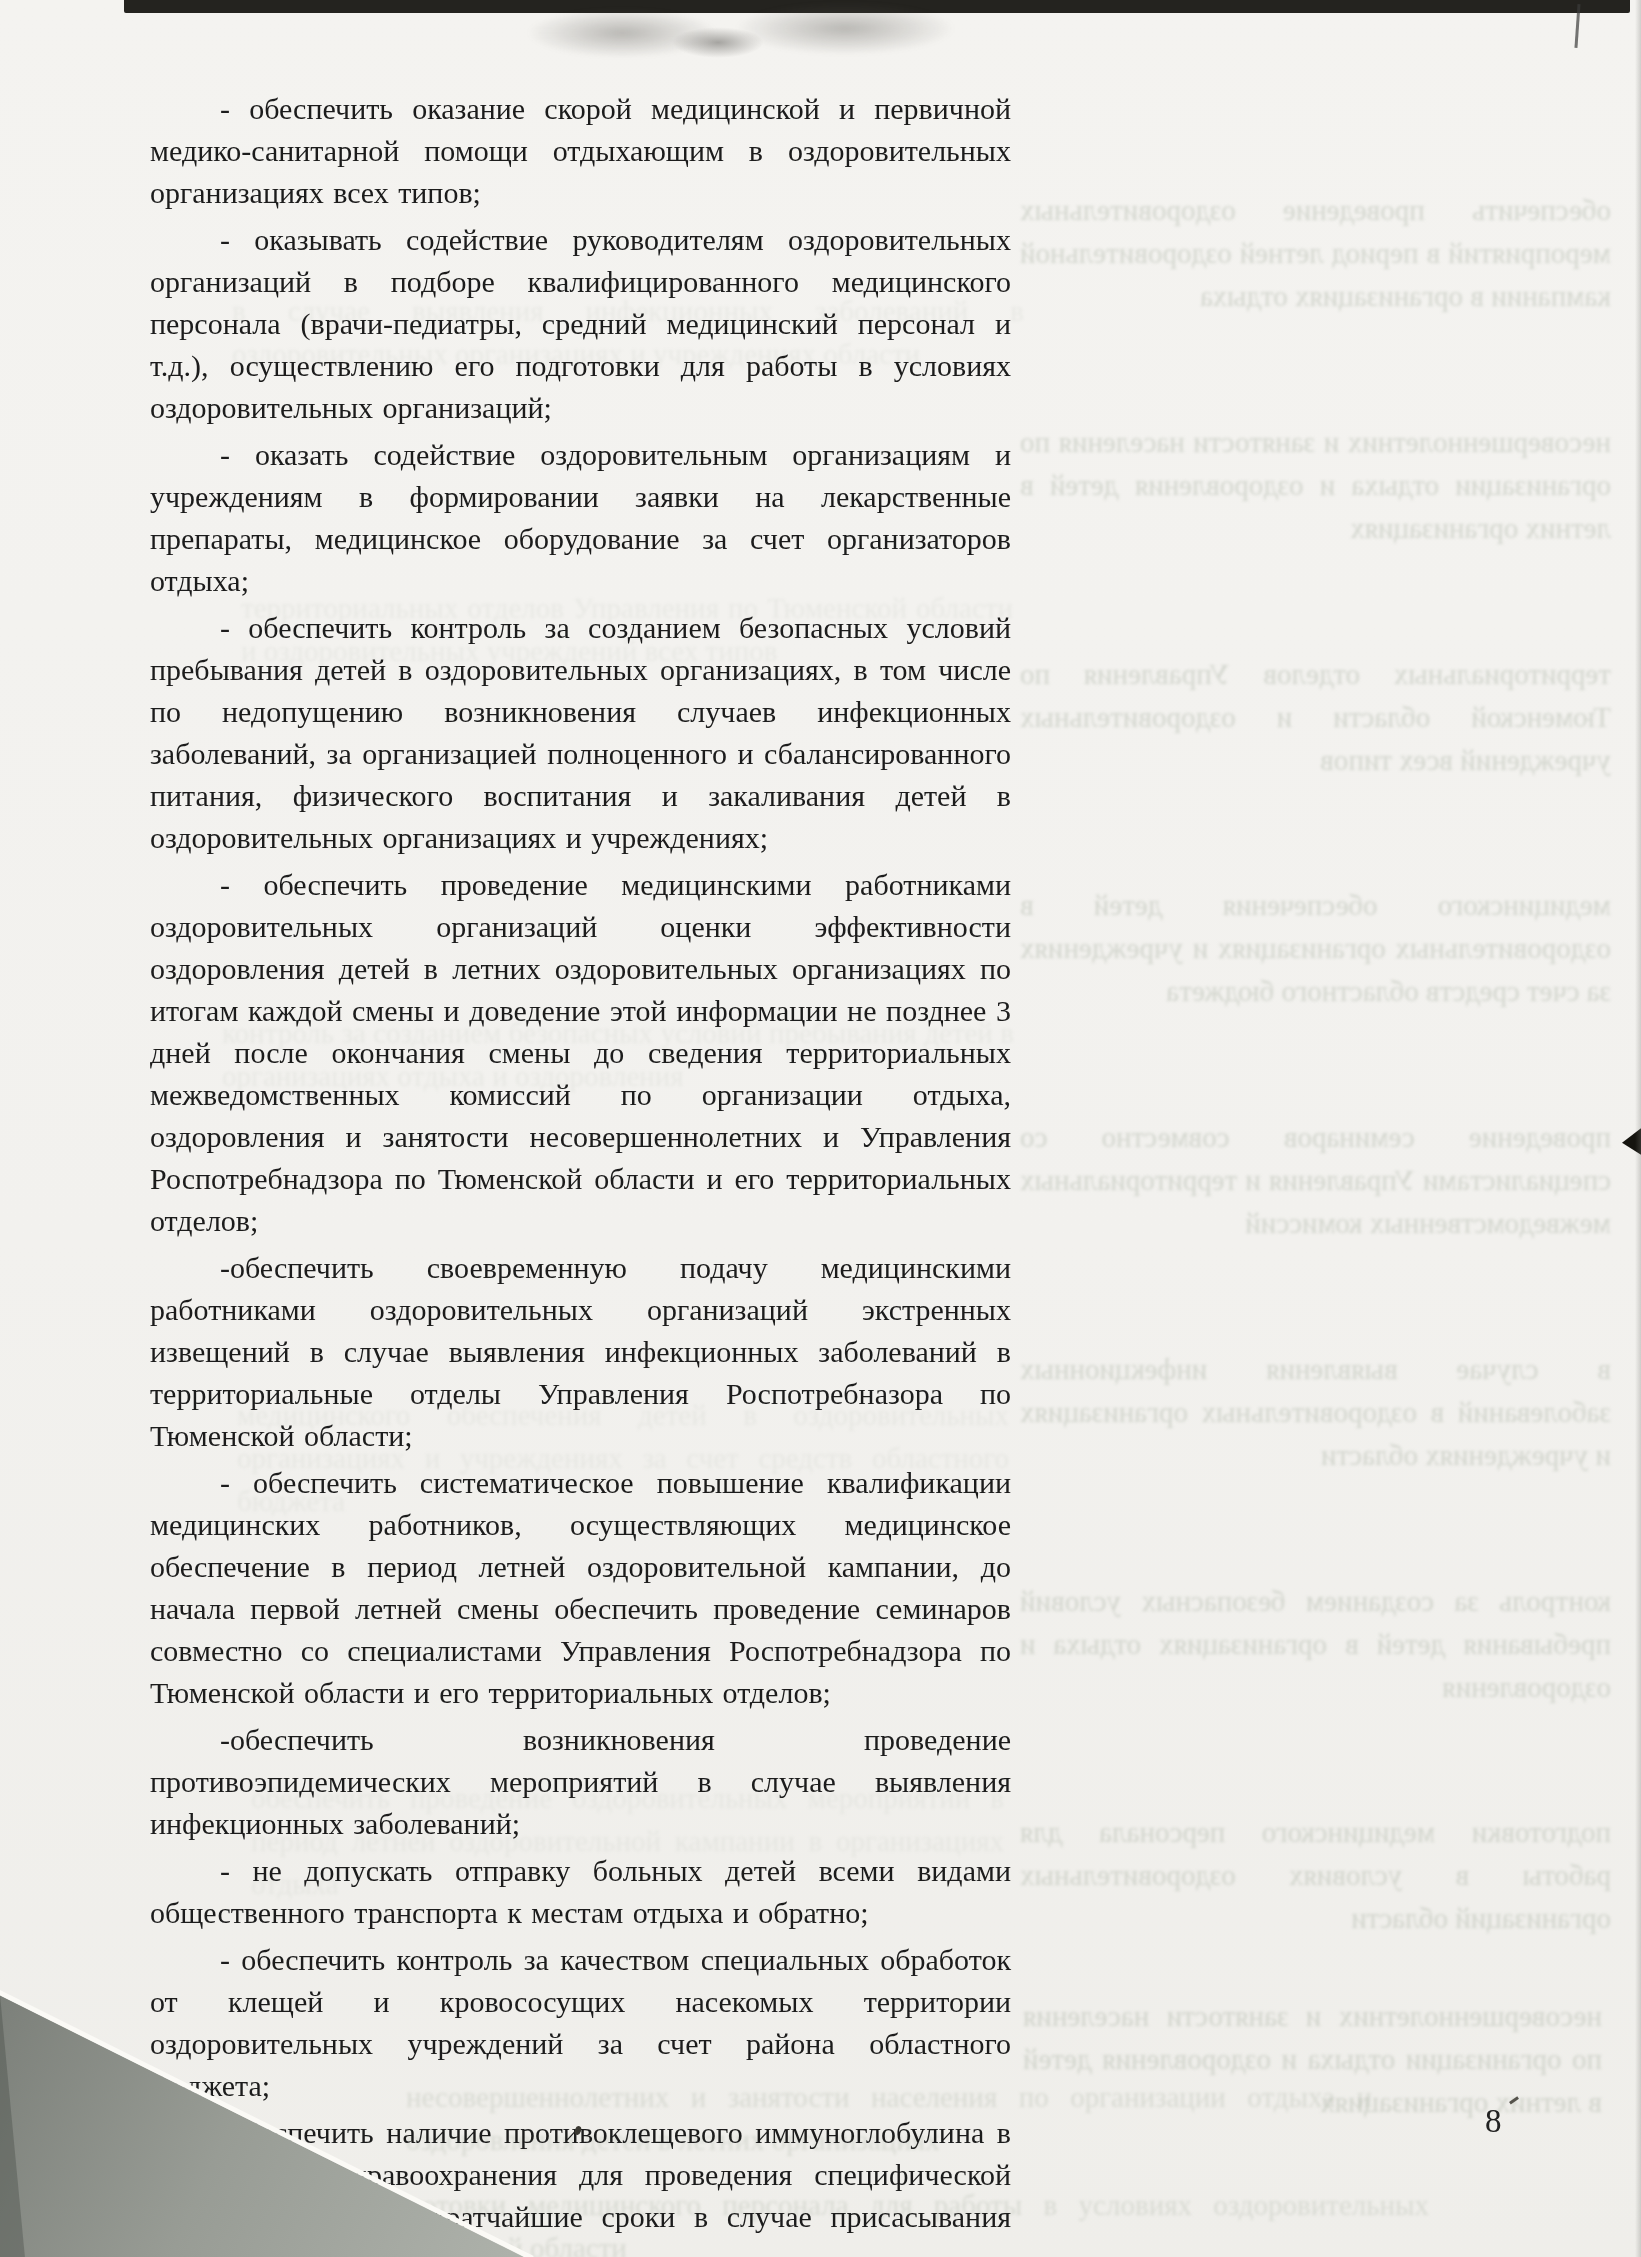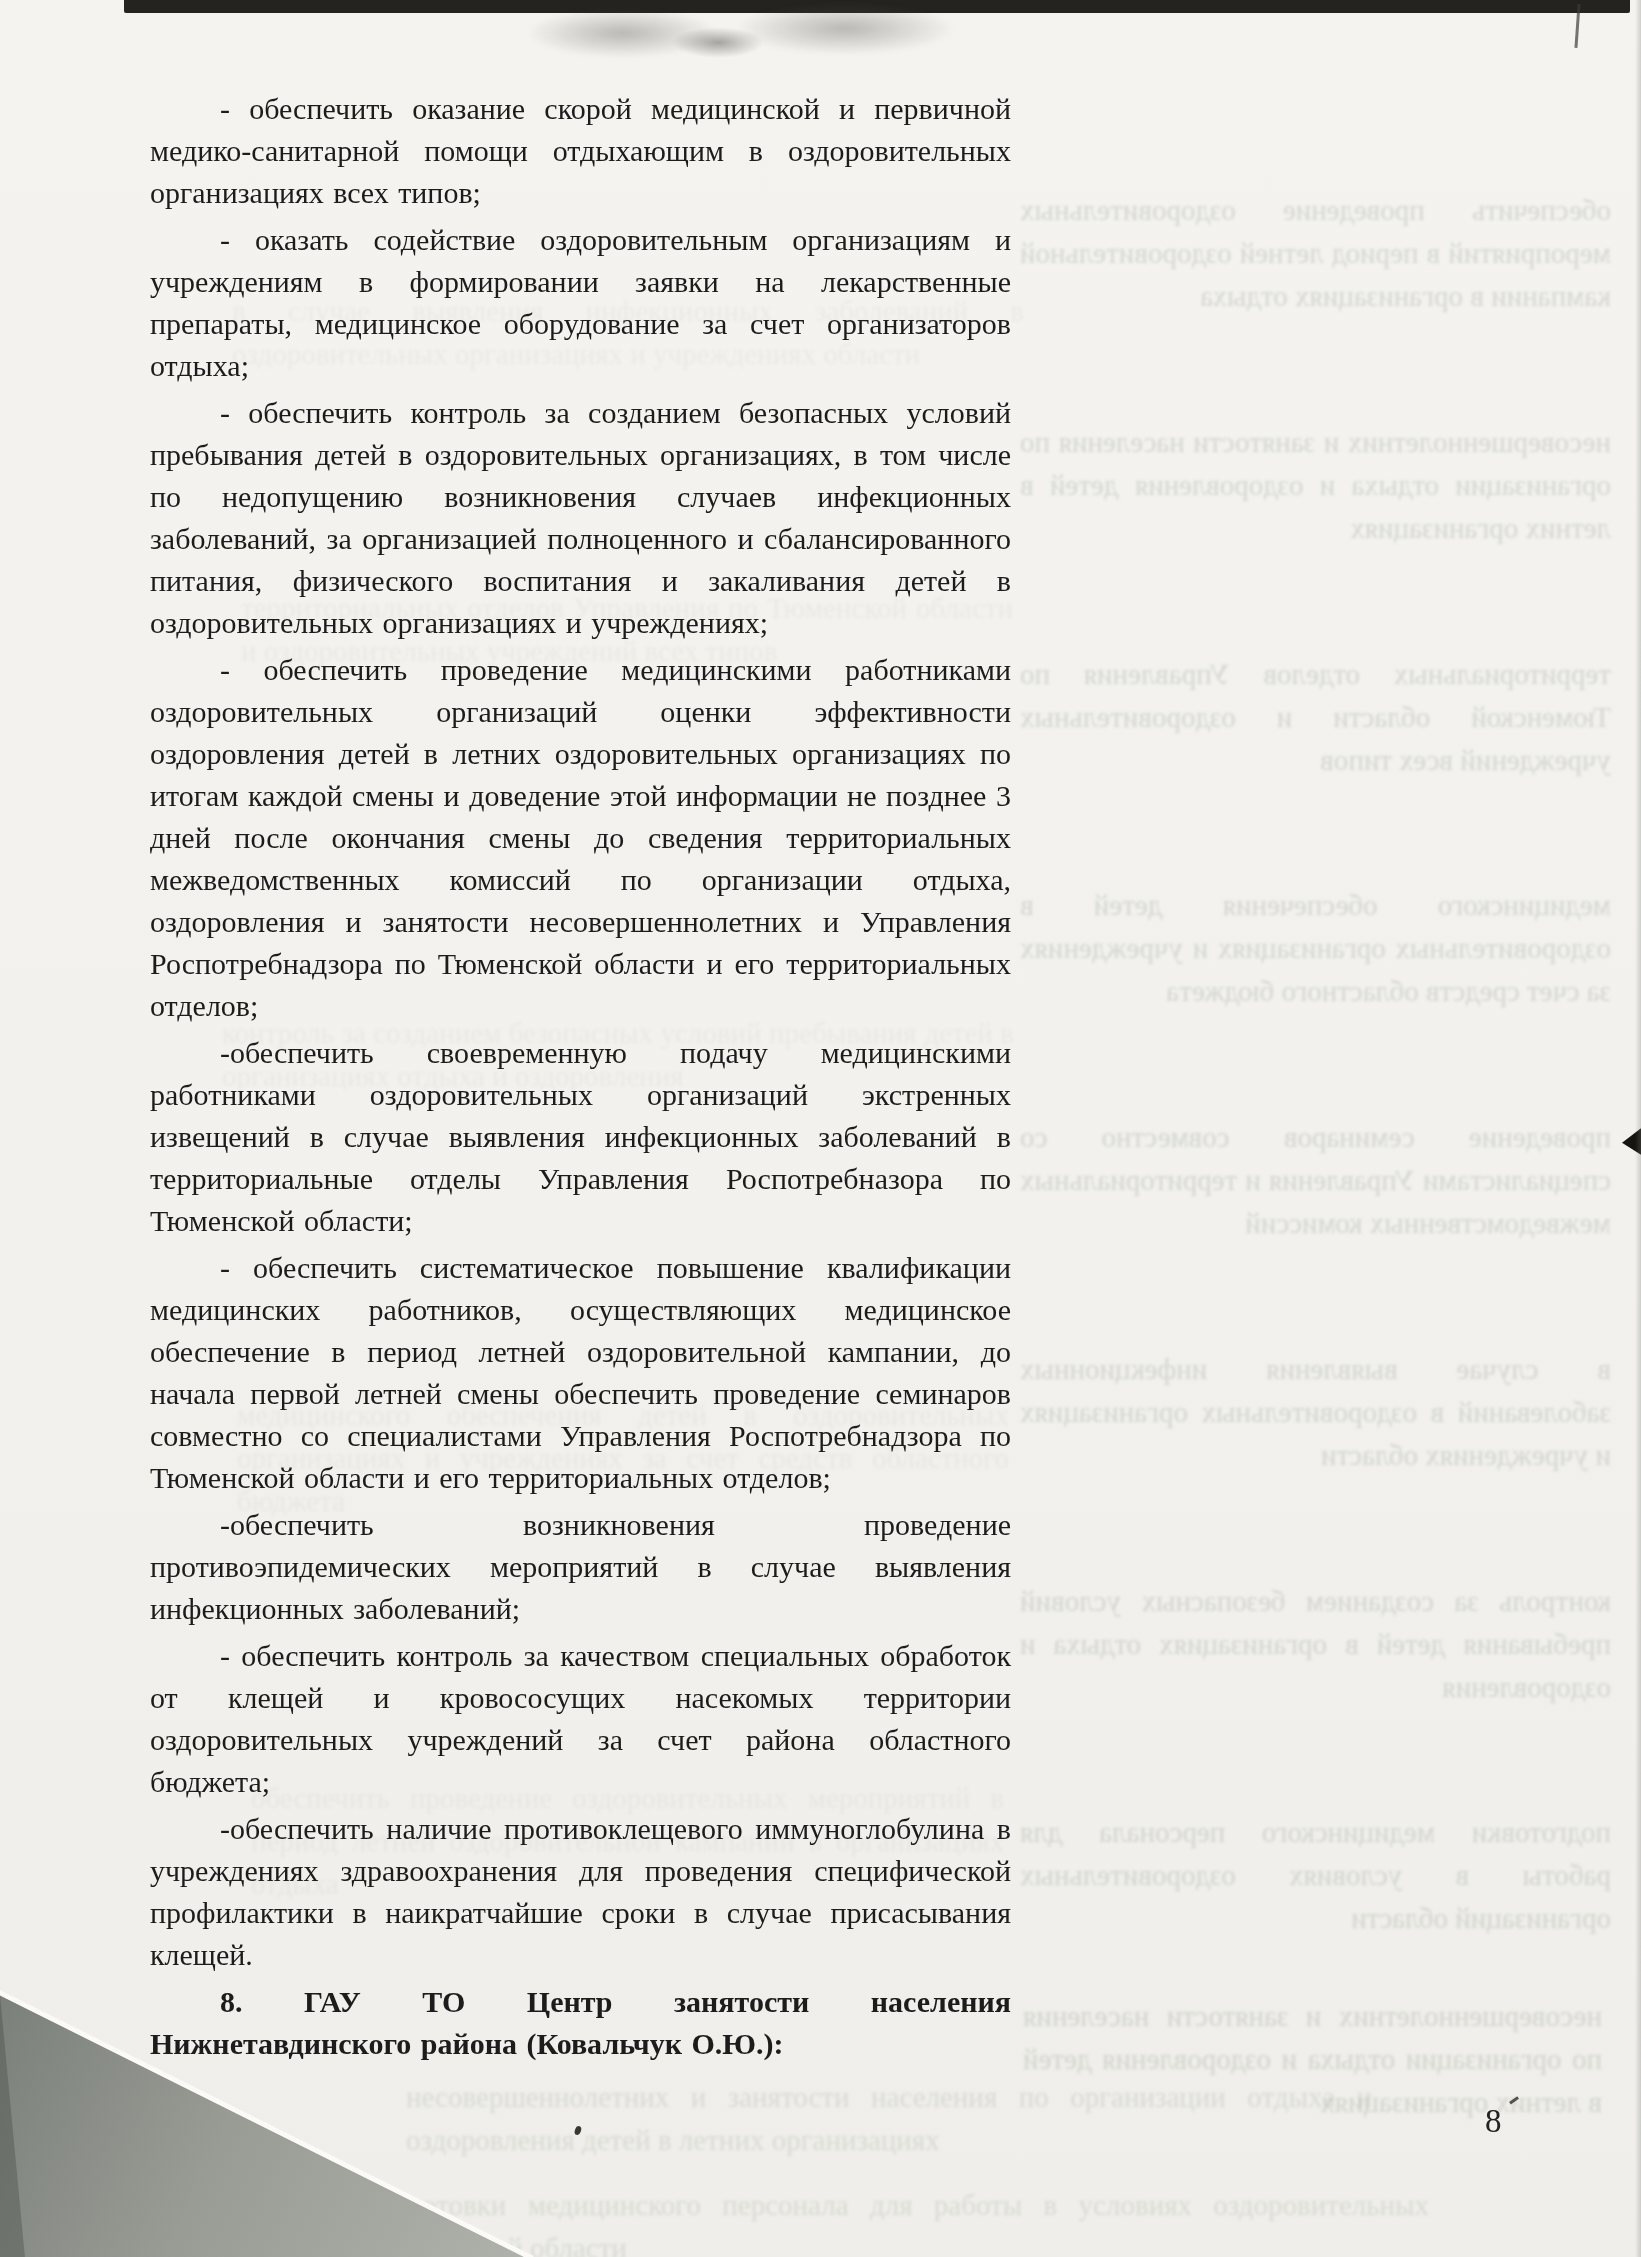--- a/index.html
+++ b/index.html
@@ -63,26 +63,28 @@
   <div class="bleed f" style="left:232px;top:290px;width:792px">в случае выявления инфекционных заболеваний в оздоровительных организациях и учреждениях области</div>
   <div class="bleed f" style="left:241px;top:587px;width:772px">территориальных отделов Управления по Тюменской области и оздоровительных учреждений всех типов</div>
   <div class="bleed f" style="left:222px;top:1012px;width:792px">контроль за созданием безопасных условий пребывания детей в организациях отдыха и оздоровления</div>
   <div class="bleed f" style="left:237px;top:1394px;width:772px">медицинского обеспечения детей в оздоровительных организациях и учреждениях за счет средств областного бюджета</div>
   <div class="bleed f" style="left:251px;top:1777px;width:753px">обеспечить проведение оздоровительных мероприятий в период летней оздоровительной кампании в организациях отдыха</div>
   <div class="bleed b" style="left:406px;top:2076px;width:966px">несовершеннолетних и занятости населения по организации отдыха и оздоровления детей в летних организациях</div>
   <div class="bleed b" style="left:367px;top:2184px;width:1062px">подготовки медицинского персонала для работы в условиях оздоровительных организаций области</div>
 
   <div class="doc">
     <p class="para">- обеспечить  оказание скорой медицинской и первичной медико-санитарной помощи отдыхающим в оздоровительных организациях всех типов;</p>
+    <p class="para">- оказывать содействие руководителям оздоровительных организаций в подборе квалифицированного медицинского персонала (врачи-педиатры, средний медицинский персонал и т.д.), осуществлению его подготовки для работы в условиях оздоровительных организаций;</p>
     <p class="para">- оказать содействие оздоровительным организациям и учреждениям в формировании заявки на лекарственные препараты, медицинское оборудование за счет организаторов отдыха;</p>
     <p class="para">- обеспечить контроль за созданием безопасных условий пребывания детей в оздоровительных организациях, в том числе по недопущению возникновения случаев инфекционных заболеваний, за организацией полноценного и сбалансированного питания, физического воспитания и закаливания детей в оздоровительных организациях и учреждениях;</p>
     <p class="para">- обеспечить проведение медицинскими работниками оздоровительных организаций оценки эффективности оздоровления детей в летних оздоровительных организациях по итогам каждой смены и доведение этой информации не позднее 3 дней после окончания смены до сведения территориальных межведомственных комиссий по организации отдыха, оздоровления и занятости несовершеннолетних и Управления Роспотребнадзора по Тюменской области и его территориальных отделов;</p>
     <p class="para">-обеспечить своевременную подачу медицинскими работниками оздоровительных организаций экстренных извещений в случае выявления инфекционных заболеваний в территориальные отделы Управления Роспотребназора по Тюменской области;</p>
     <p class="para">- обеспечить систематическое повышение квалификации медицинских работников, осуществляющих медицинское обеспечение в период летней оздоровительной кампании, до начала первой летней смены обеспечить проведение семинаров совместно со специалистами Управления Роспотребнадзора по Тюменской области и его территориальных отделов;</p>
     <p class="para">-обеспечить возникновения проведение противоэпидемических мероприятий в случае выявления инфекционных заболеваний;</p>
+    <p class="para">- не допускать отправку больных детей всеми видами общественного транспорта к местам отдыха и обратно;</p>
     <p class="para">- обеспечить контроль за качеством специальных обработок от клещей и кровососущих насекомых территории оздоровительных учреждений за счет района областного бюджета;</p>
     <p class="para">-обеспечить наличие противоклещевого иммуноглобулина в учреждениях здравоохранения для проведения специфической профилактики в наикратчайшие сроки в случае присасывания клещей.</p>
     <p class="para heading">8. ГАУ ТО  Центр  занятости  населения Нижнетавдинского района (Ковальчук О.Ю.):</p>
 
   </div>
 
   <div class="pagenum">8</div>
 
   <div class="art art-topbar"></div>
   <div class="art smudge sm1"></div>

